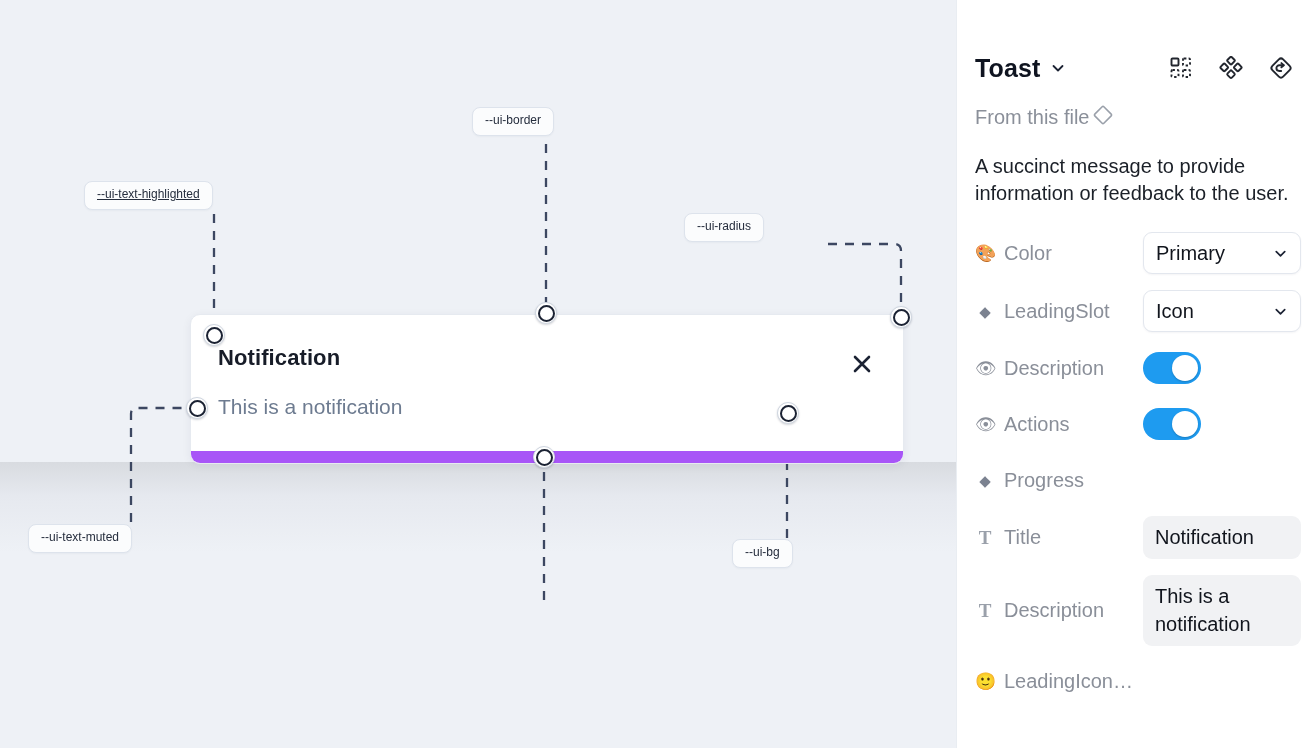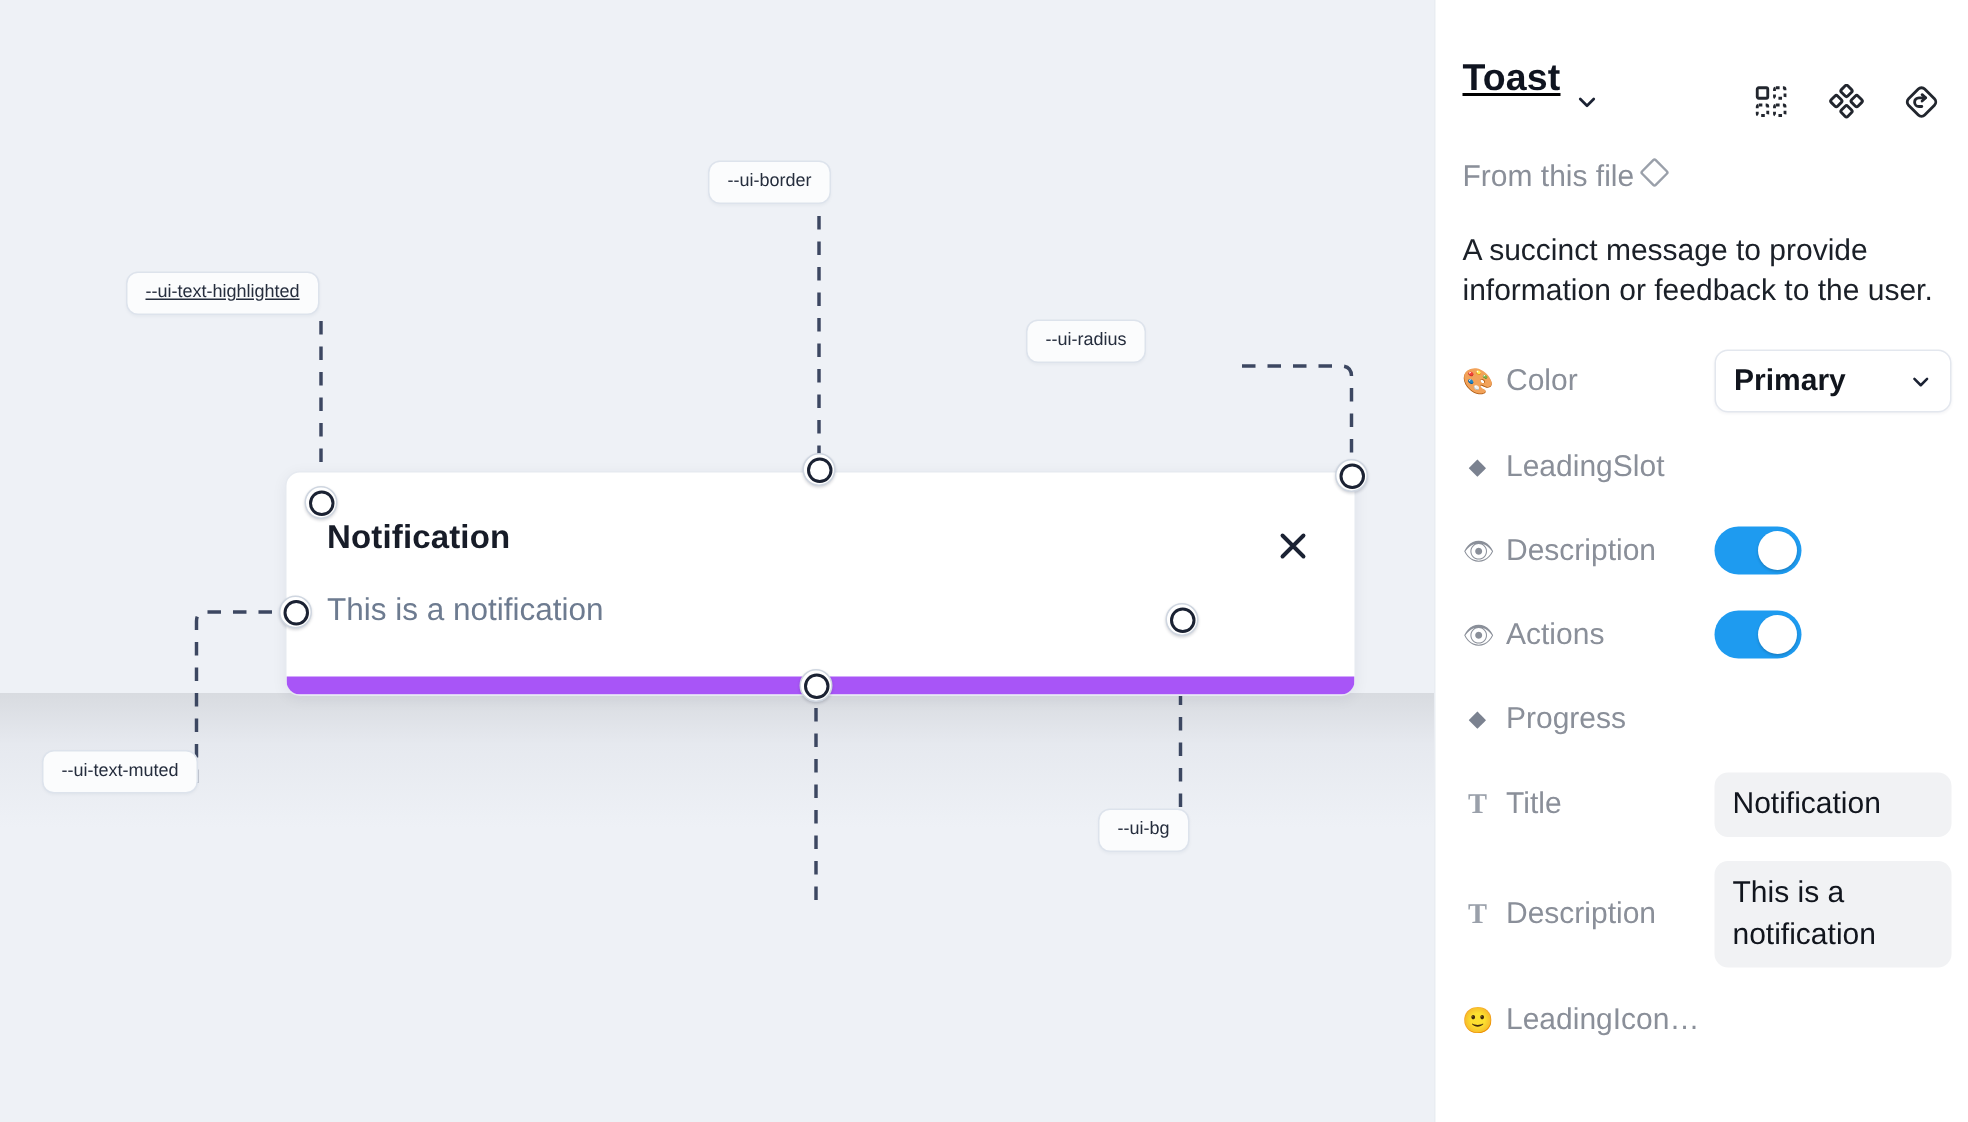--- a/index.html
+++ b/index.html
@@ -96,22 +96,22 @@
 
   
   .panel {
     position:relative;
     width:356px; height:748px;
     background:#ffffff;
     border-left:1px solid #e9edf2;
     padding:0 18px;
   }
   .panel-head {
-    display:flex; 
-    height:60px; margin-top:38px;text-decoration:underline;
+    display:flex; align-items:center;
+    height:60px; margin-top:38px;
   }
   .panel-title {
     font-size:25px; font-weight:700; color:#0f1420; letter-spacing:.1px;
   }
   .caret-sm { margin-left:10px; display:flex; align-items:center; cursor:pointer; }
   .head-icons { margin-left:auto; display:flex; align-items:center; gap:24px; }
   .head-icon { width:26px; height:26px; display:flex; align-items:center; justify-content:center; cursor:pointer; }
 
   .from-file {
     display:flex; align-items:center; gap:3px;
@@ -141,21 +141,21 @@
   .prop-ctl { flex:1; display:flex; justify-content:flex-start; }
 
   .select {
     width:158px; min-height:42px;
     background:#ffffff;
     border:1px solid #e3e7ee;
     border-radius:9px;
     box-shadow:0 1px 2px rgba(30,40,70,.05);
     display:flex; align-items:center;
     padding:0 12px;
-    font-size:20px; color:#11151d; font-weight:700;
+    font-size:20px; color:#11151d; font-weight:400;
     cursor:pointer;
   }
   .select .sel-val { flex:1; overflow:hidden; white-space:nowrap; text-overflow:ellipsis; }
   .select .sel-caret { margin-left:6px; display:flex; align-items:center; }
   .select .sel-diamond { margin-right:9px; display:flex; align-items:center; }
 
   .textfield {
     width:158px; min-height:42px;
     background:#f1f2f4;
     border-radius:9px;
@@ -212,21 +212,21 @@
         <svg width="24" height="24" viewBox="0 0 24 24" fill="none" stroke="#1b2233" stroke-width="2.6" stroke-linecap="round">
           <path d="M5 5 L19 19 M19 5 L5 19"></path>
         </svg>
       </div>
       <div class="toast-progress"></div>
     </div>
 
     <div class="tok" style="left:472px; top:107px;">--ui-border</div>
     <div class="tok" style="left:84px;  top:181px;text-decoration:underline;">--ui-text-highlighted</div>
     <div class="tok" style="left:684px; top:213px;">--ui-radius</div>
-    <div class="tok" style="left:28px;  top:500px;">--ui-text-muted</div>
+    <div class="tok" style="left:28px;  top:524px;">--ui-text-muted</div>
     <div class="tok" style="left:732px; top:539px;text-align:right;">--ui-bg</div>
 
     <div class="dot" style="left:203px; top:324px;"></div>
     <div class="dot" style="left:535px; top:302px;"></div>
     <div class="dot" style="left:890px; top:306px;"></div>
     <div class="dot" style="left:186px; top:397px;"></div>
     <div class="dot" style="left:777px; top:402px;"></div>
     <div class="dot" style="left:533px; top:446px;"></div>
   </div>
 
@@ -295,20 +295,30 @@
             </span>
           </div>
         </div>
       </div>
 
       <div class="prop-row">
         <div class="prop-label">
           <span class="prop-ico diamond">◆</span>
           <span>LeadingSlot</span>
         </div>
+        <div class="prop-ctl">
+          <div class="select">
+            <span class="sel-val">Icon</span>
+            <span class="sel-caret">
+              <svg width="15" height="15" viewBox="0 0 16 16" fill="none" stroke="#1b2233" stroke-width="1.8" stroke-linecap="round" stroke-linejoin="round">
+                  <path d="M3.5 6 L8 10.5 L12.5 6"></path>
+                </svg>
+            </span>
+          </div>
+        </div>
       </div>
 
       <div class="prop-row">
         <div class="prop-label">
           <span class="prop-ico">👁</span>
           <span>Description</span>
         </div>
         <div class="prop-ctl">
           <div class="toggle">
               <div class="knob"></div>

